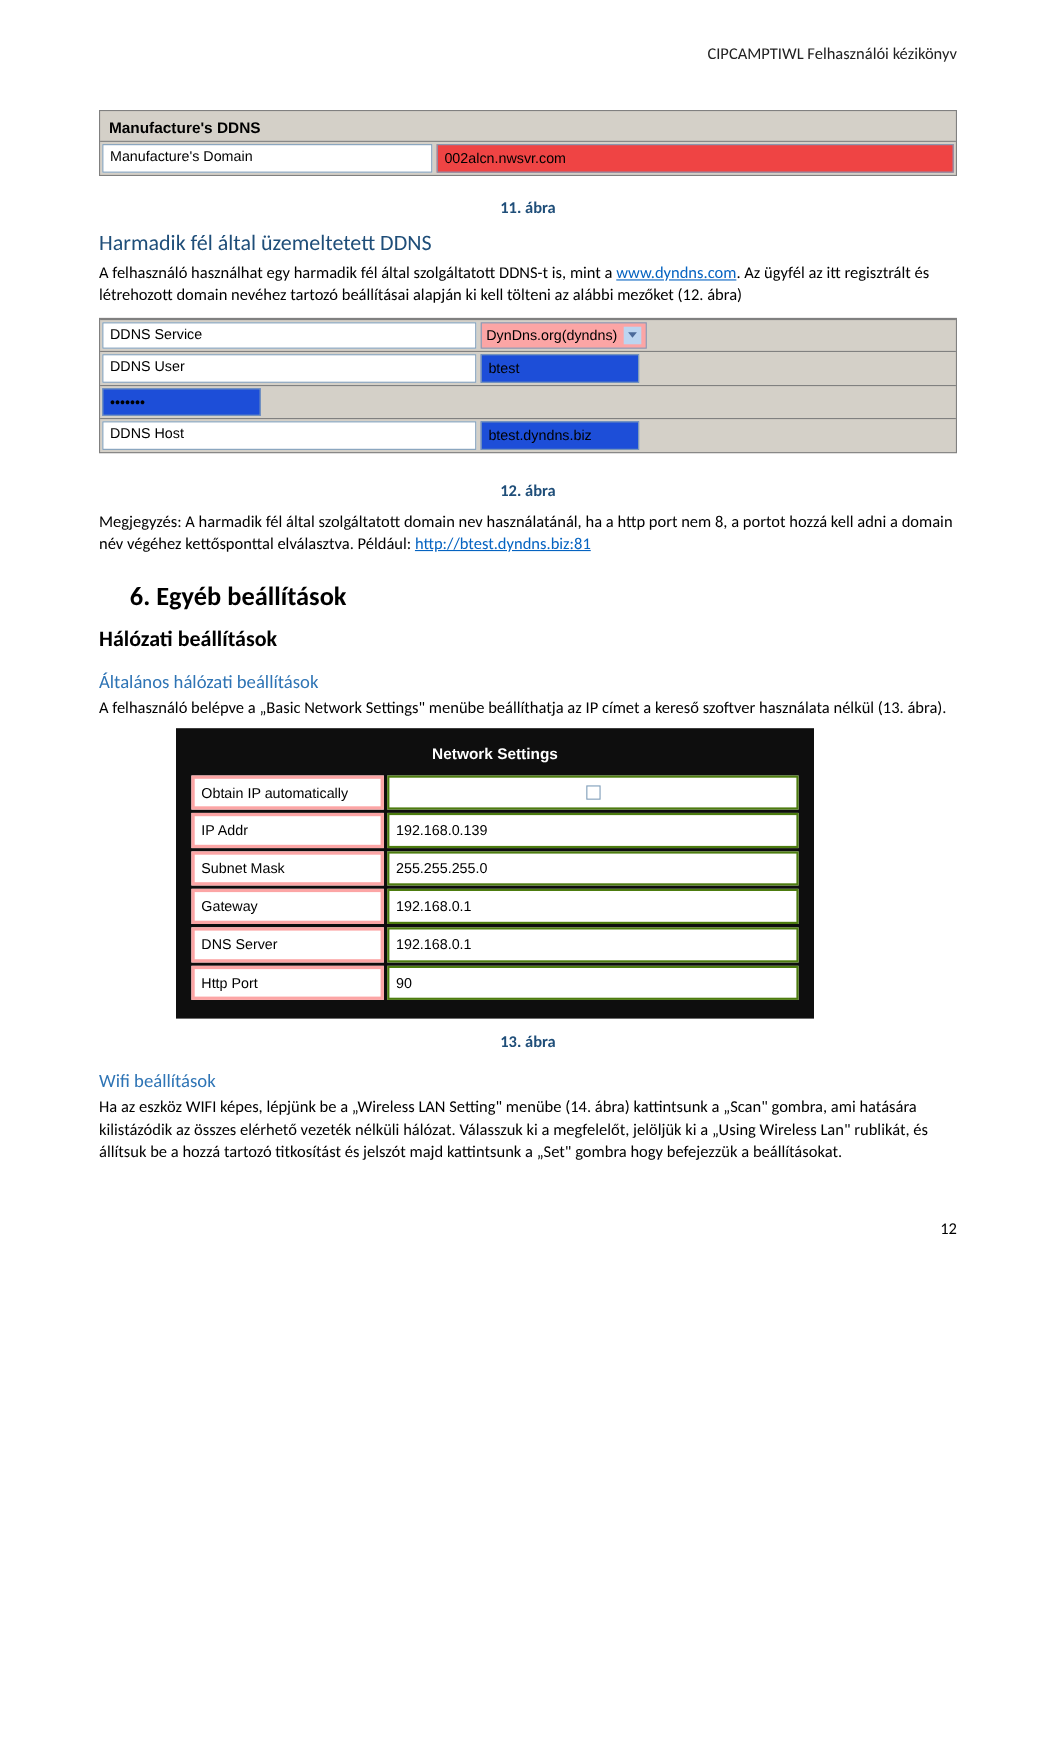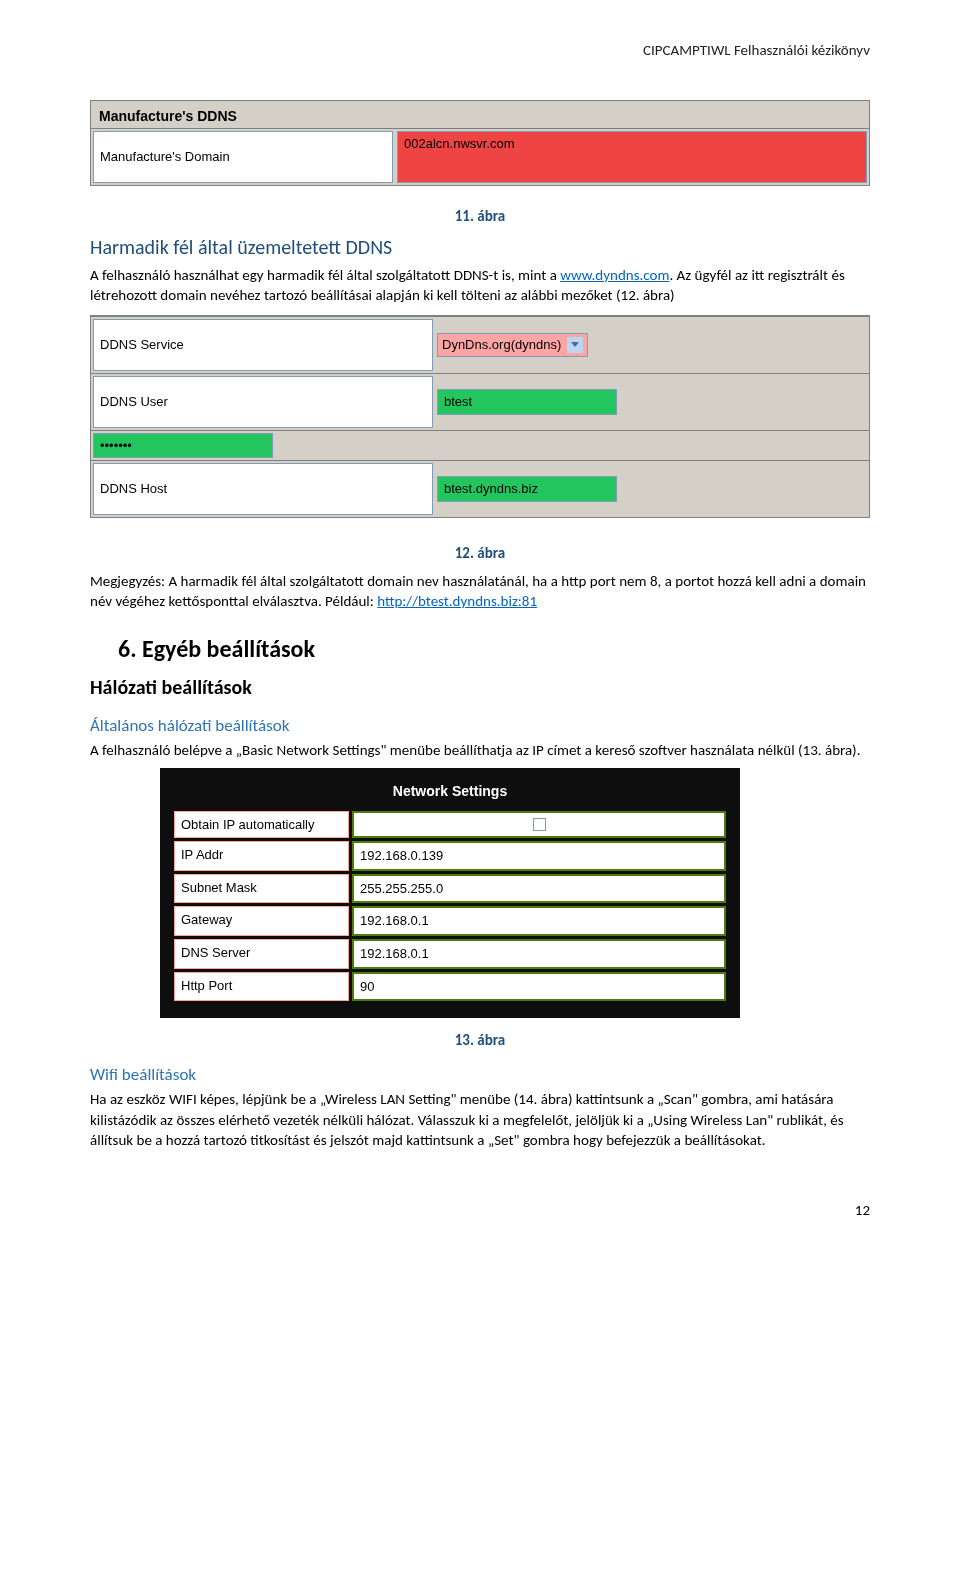--- a/index.html
+++ b/index.html
@@ -34,21 +34,21 @@
   }
   .ui-row {
     display: flex;
     border-top: 1px solid #808080;
   }
   .ui-cell-label {
     font-family: Tahoma, Arial, sans-serif;
     font-size: 13px;
     background: #fff;
     border: 1px solid #7f9db9;
-    padding: 16px 6px;
+    padding: 1px 6px;
     margin: 2px;
     flex: 0 0 300px;
     color: #000;
   }
   .ui-cell-value {
     font-family: Tahoma, Arial, sans-serif;
     font-size: 13px;
     background: #ef4444;
     border: 1px solid #7f9db9;
     padding: 3px 6px;
@@ -91,24 +91,24 @@
   .ddns-panel .ui-cell-label { flex: 0 0 340px; }
   .ddns-value-wrap {
     flex: 1;
     padding: 2px;
     display: flex;
     align-items: center;
   }
   .ddns-value-input {
     font-family: Tahoma, Arial, sans-serif;
     font-size: 13px;
-    background: #22c55e;
+    background: #1d4ed8;
     border: 1px solid #7f9db9;
     padding: 3px 6px;
-    width: 180px;
+    width: 144px;
   }
   .fig-caption {
     text-align: center;
     font-weight: bold;
     color: #1f4e79;
     margin: 12px 0 8px 0;
   }
   .h3-blue {
     color: #1f4e79;
     font-size: 20px;
@@ -152,21 +152,21 @@
     margin-bottom: 10px;
   }
   .net-row {
     display: flex;
     margin-bottom: 3px;
   }
   .net-label {
     font-family: Tahoma, Arial, sans-serif;
     font-size: 13px;
     background: #fff;
-    border: 1px solid #fca5a5;
+    border: 3px solid #fca5a5;
     padding: 4px 6px;
     flex: 0 0 175px;
   }
   .net-value {
     font-family: Tahoma, Arial, sans-serif;
     font-size: 13px;
     background: #fff;
     border: 2px solid #4d7c0f;
     padding: 4px 6px;
     flex: 1;

